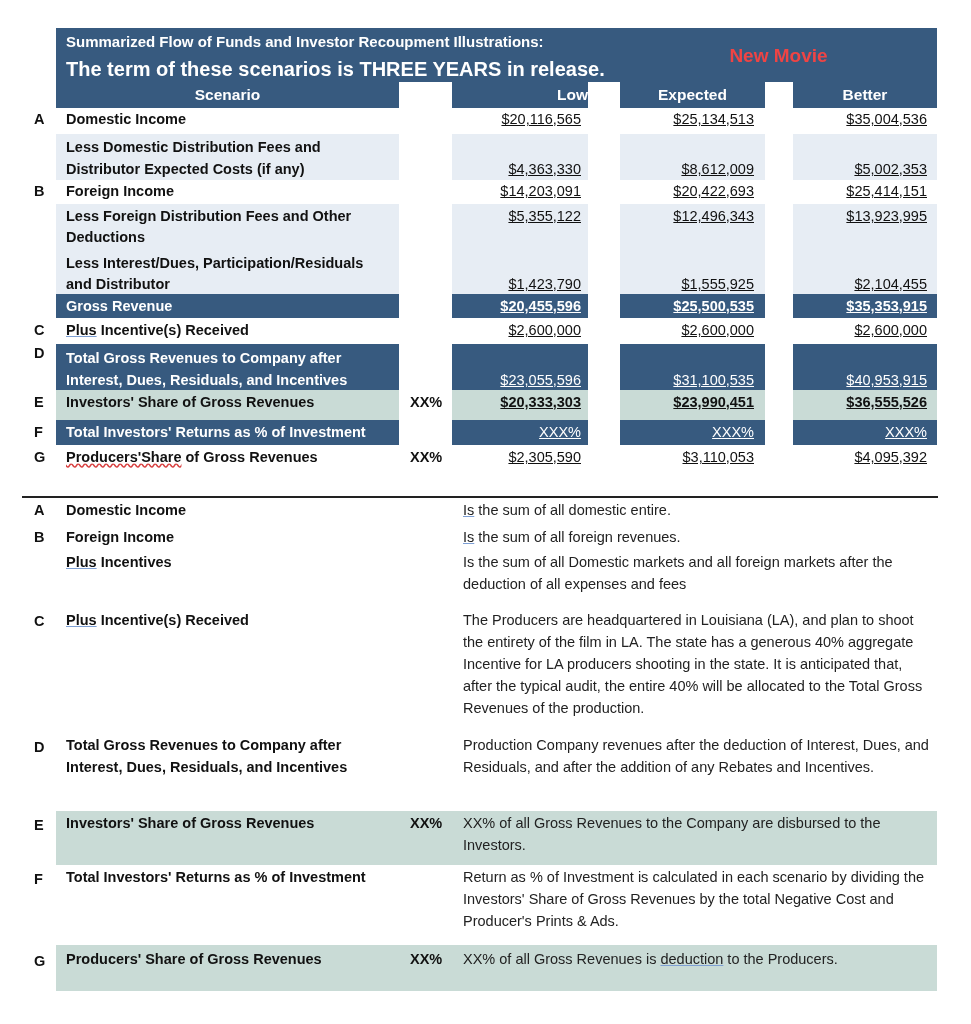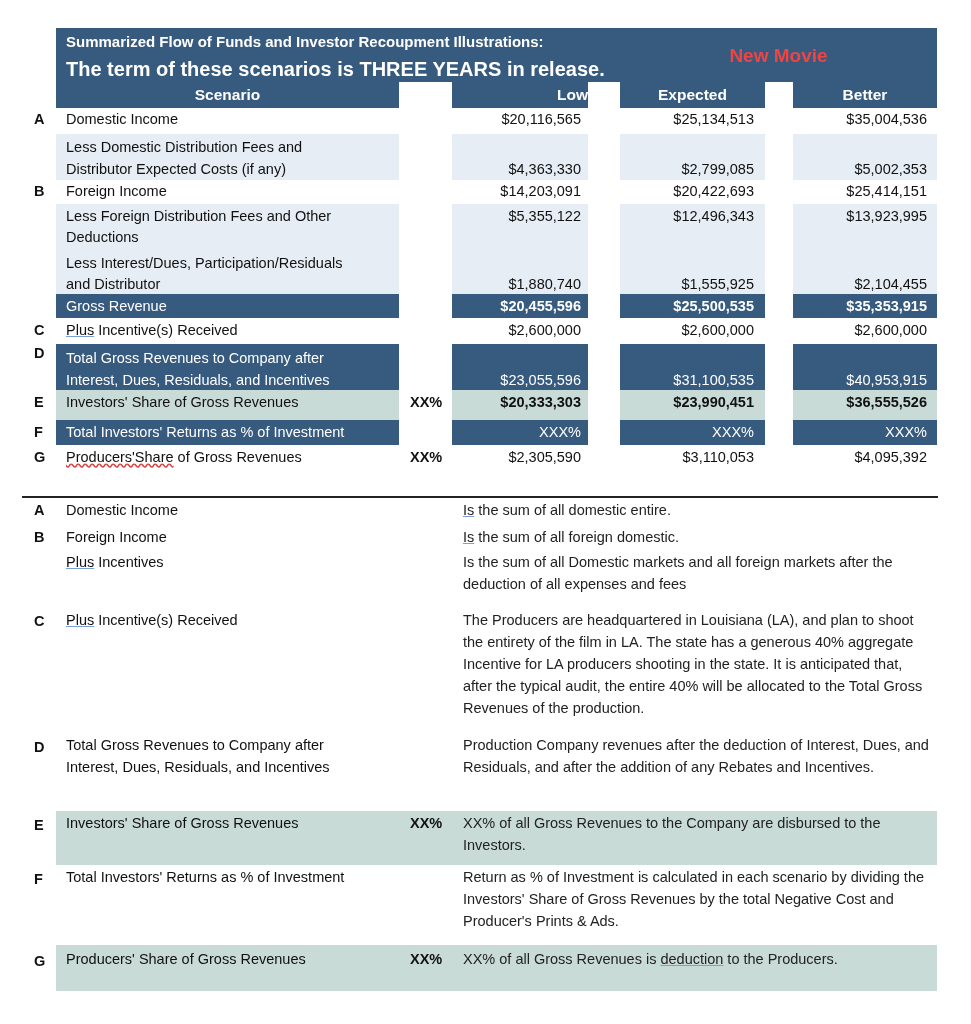--- a/index.html
+++ b/index.html
@@ -6,23 +6,23 @@
   body {
     width: 971px; height: 1024px; background: #ffffff; position: relative;
     font-family: "Liberation Sans", "DejaVu Sans", sans-serif; color: #111;
     overflow: hidden;
   }
   .abs { position: absolute; text-align: right; }
   .navy { background: #375a7f; color: #ffffff; }
   .pale { background: #e7edf4; }
   .sage { background: #c9dbd6; }
   .b { font-weight: bold; }
-  .lbl { position: absolute; left: 66px; font-size: 14.5px; font-weight: normal; line-height: 22px; }
+  .lbl { position: absolute; left: 66px; font-size: 14.5px; font-weight: bold; line-height: 22px; }
   .letter { position: absolute; left: 34px; font-size: 14.5px; font-weight: bold; line-height: 22px; }
-  .num { position: absolute; font-size: 14.5px; line-height: 22px; text-align: right; }
+  .num { position: absolute; font-size: 14.5px; line-height: 22px; text-align: right; text-decoration: underline; }
   .c-low { left: 452px; width: 129px; }
   .c-exp { left: 620px; width: 134px; }
   .c-bet { left: 793px; width: 134px; }
   .pct { position: absolute; left: 410px; font-size: 14.5px; font-weight: bold; line-height: 22px; }
   .ul-blue { text-decoration: underline; text-decoration-color: #7d9fd4; }
   .ul-red { text-decoration: underline wavy; text-decoration-color: #d84040; }
   .desc { position: absolute; left: 463px; width: 470px; font-size: 14.5px; line-height: 22px; color: #222; }
   .hbox { position: absolute; }
 </style>
 </head>
@@ -76,21 +76,21 @@
   <span class="lbl" style="top:108px;">Domestic Income</span>
   <span class="num c-low" style="top:108px;">$20,116,565</span>
   <span class="num c-exp" style="top:108px;">$25,134,513</span>
   <span class="num c-bet" style="top:108px;">$35,004,536</span>
 </div>
 
 <div>
   <span class="lbl" style="top:136px;">Less Domestic Distribution Fees and</span>
   <span class="lbl" style="top:158px;">Distributor Expected Costs (if any)</span>
   <span class="num c-low" style="top:158px;">$4,363,330</span>
-  <span class="num c-exp" style="top:158px;">$2,799,085</span>
+  <span class="num c-exp" style="top:158px;">$8,612,009</span>
   <span class="num c-bet" style="top:158px;">$5,002,353</span>
 </div>
 
 <div>
   <span class="letter" style="top:180px;">B</span>
   <span class="lbl" style="top:180px;">Foreign Income</span>
   <span class="num c-low" style="top:180px;">$14,203,091</span>
   <span class="num c-exp" style="top:180px;">$20,422,693</span>
   <span class="num c-bet" style="top:180px;">$25,414,151</span>
 </div>
@@ -99,21 +99,21 @@
   <span class="lbl" style="top:205px;">Less Foreign Distribution Fees and Other</span>
   <span class="lbl" style="top:226px;">Deductions</span>
   <span class="num c-low" style="top:205px;">$5,355,122</span>
   <span class="num c-exp" style="top:205px;">$12,496,343</span>
   <span class="num c-bet" style="top:205px;">$13,923,995</span>
 </div>
 
 <div>
   <span class="lbl" style="top:252px;">Less Interest/Dues, Participation/Residuals</span>
   <span class="lbl" style="top:273px;">and Distributor</span>
-  <span class="num c-low" style="top:273px;">$1,880,740</span>
+  <span class="num c-low" style="top:273px;">$1,423,790</span>
   <span class="num c-exp" style="top:273px;">$1,555,925</span>
   <span class="num c-bet" style="top:273px;">$2,104,455</span>
 </div>
 
 <div style="color:#fff;">
   <span class="lbl" style="top:295px;color:#fff;">Gross Revenue</span>
   <span class="num c-low b" style="top:295px;color:#fff;">$20,455,596</span>
   <span class="num c-exp b" style="top:295px;color:#fff;">$25,500,535</span>
   <span class="num c-bet b" style="top:295px;color:#fff;">$35,353,915</span>
 </div>
@@ -168,21 +168,21 @@
 
 <div>
   <span class="letter" style="top:499px;">A</span>
   <span class="lbl" style="top:499px;">Domestic Income</span>
   <span class="desc" style="top:499px;"><span class="ul-blue">Is</span><span> the sum of all domestic entire.</span></span>
 </div>
 
 <div>
   <span class="letter" style="top:526px;">B</span>
   <span class="lbl" style="top:526px;">Foreign Income</span>
-  <span class="desc" style="top:526px;"><span class="ul-blue">Is</span><span> the sum of all foreign domestic.</span></span>
+  <span class="desc" style="top:526px;"><span class="ul-blue">Is</span><span> the sum of all foreign revenues.</span></span>
 </div>
 
 <div>
   <span class="lbl" style="top:551px;"><span class="ul-blue">Plus</span><span> Incentives</span></span>
   <span class="desc" style="top:551px;">Is the sum of all Domestic markets and all foreign markets after the deduction of all expenses and fees</span>
 </div>
 
 <div>
   <span class="letter" style="top:610px;">C</span>
   <span class="lbl" style="top:609px;"><span class="ul-blue">Plus</span><span> Incentive(s) Received</span></span>

